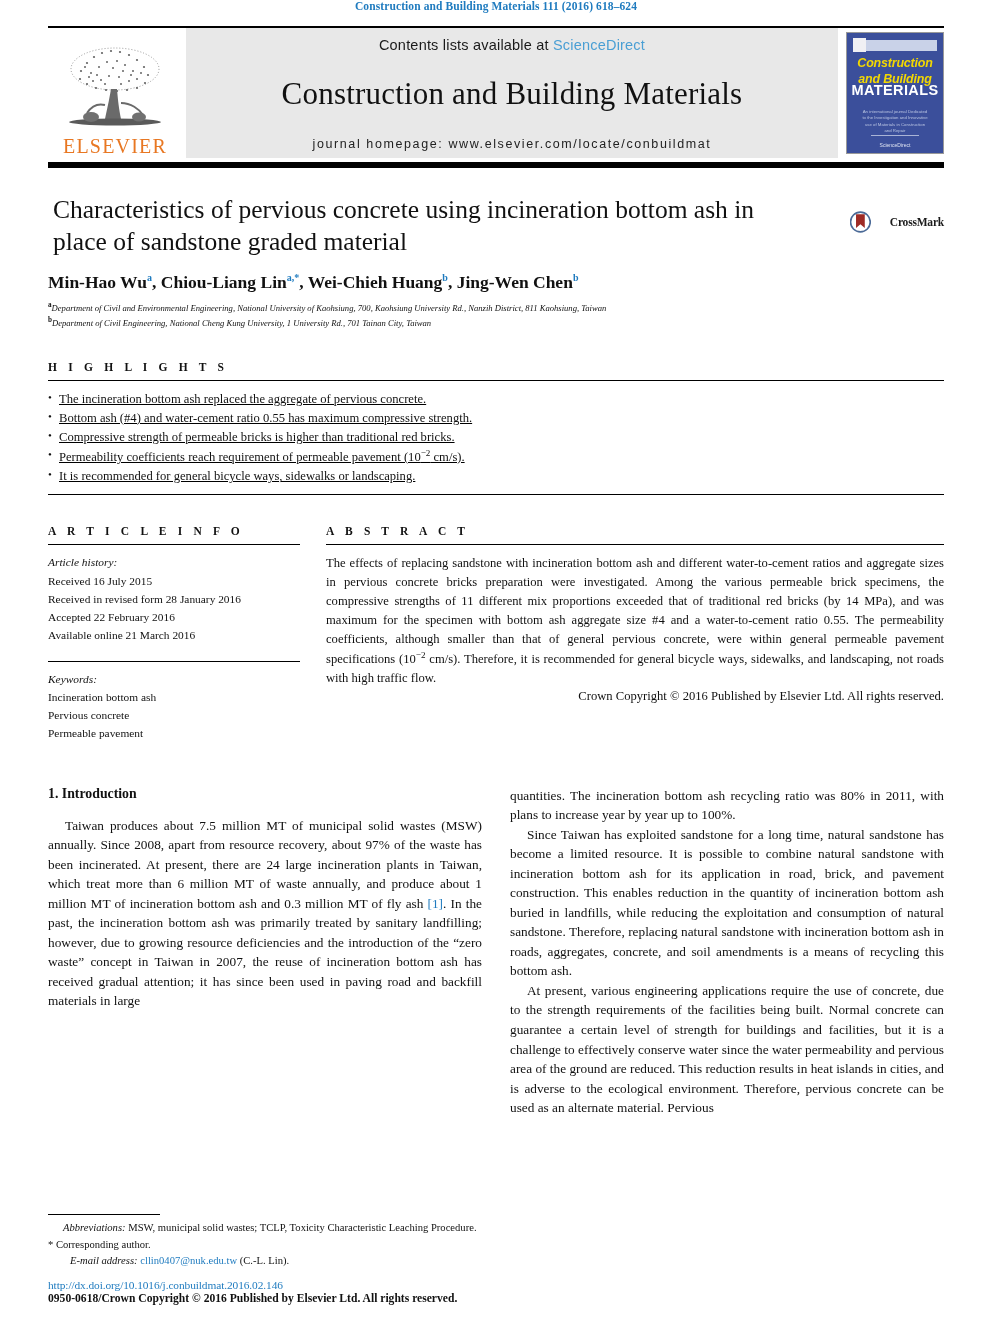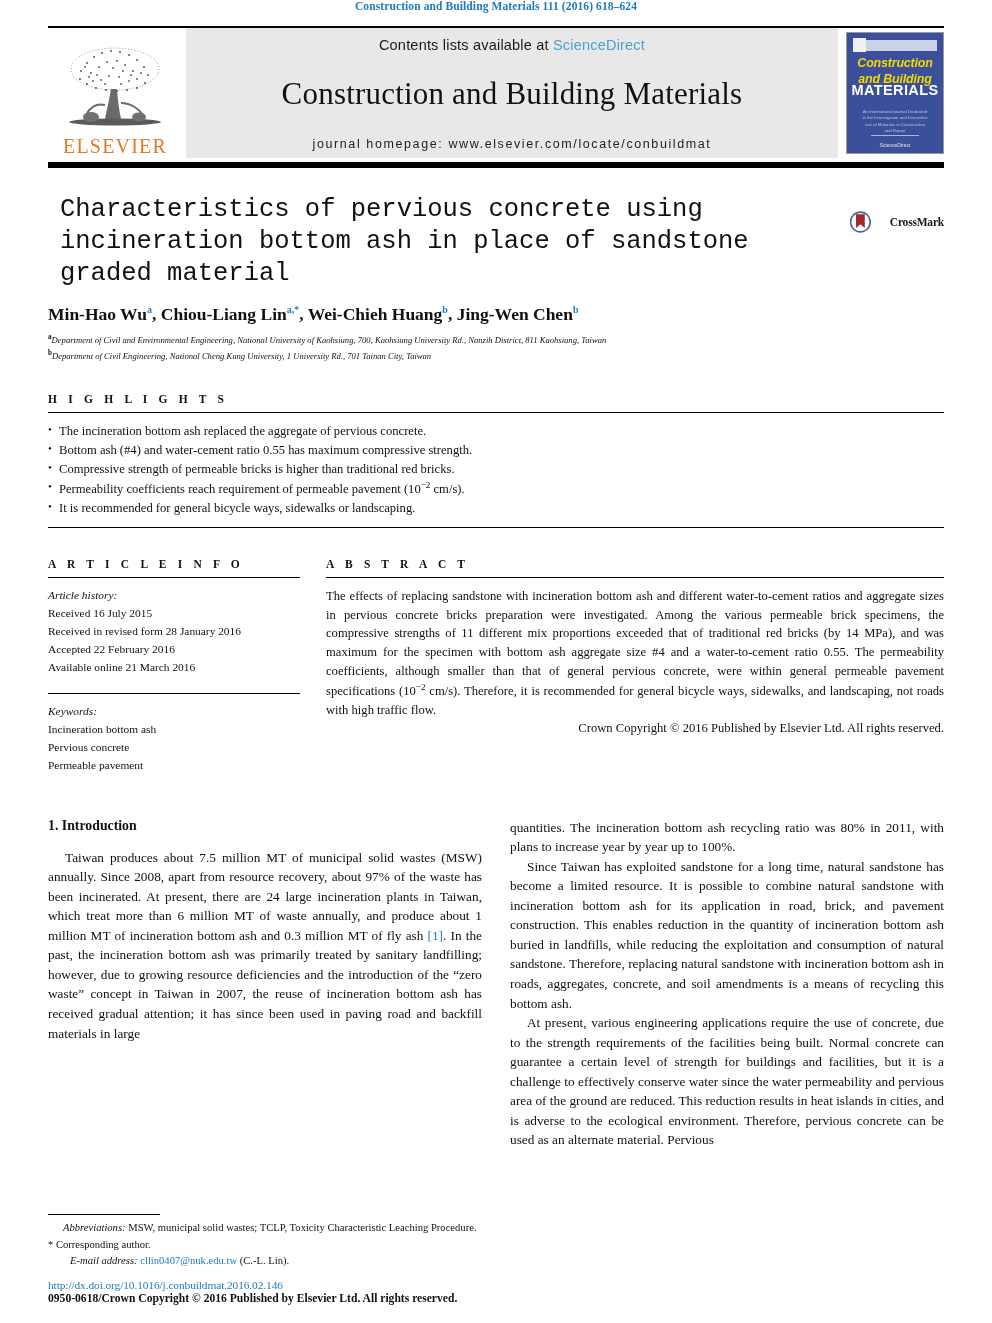--- a/index.html
+++ b/index.html
@@ -137,27 +137,27 @@
     color: #dfe4f2; font-size: 5px; font-family: "Liberation Sans", sans-serif;
   }
   .masthead-rule {
     border-bottom: 6px solid #000;
     margin-top: 4px;
   }
 
   
   .title-block { margin-top: 26px; position: relative; }
   .art-title {
-    font-family: Liberation Mono, monospace;
+    font-family: Liberation Serif, serif;
     font-size: 25.5px;
     line-height: 1.26;
     color: #111;
     max-width: 760px;
     font-weight: normal;
-    margin: 12px;
+    margin: 5px;
   }
   .authors {
     font-family: "Liberation Serif", serif;
     font-size: 17.5px;
     font-weight: bold;
     margin-top: 14px;
     color: #111;
   }
   .authors sup { color: #1f7bbf; font-size: 10px; font-weight: bold; }
   .affils {
@@ -185,21 +185,21 @@
   .section-head {
     font-family: "Liberation Serif", serif;
     font-weight: bold;
     font-size: 11.5px;
     letter-spacing: 4.2px;
     color: #111;
   }
   .highlights { margin-top: 30px; }
   .rule-thin { border-top: 1.6px solid #000; margin-top: 7px; }
   .rule-thin-b { border-top: 1.6px solid #000; margin-top: 8px; }
-  .hl-list { list-style: none; margin: 9px 0 0 0; padding: 0; }
+  .hl-list { list-style: none; margin: 9px 0 0 0; padding: 0; text-decoration: underline; }
   .hl-list li {
     font-family: "Liberation Serif", serif;
     font-size: 12.6px;
     line-height: 1.52;
     color: #111;
     position: relative;
     padding-left: 11px;
   }
   .hl-list li::before {
     content: "•";

